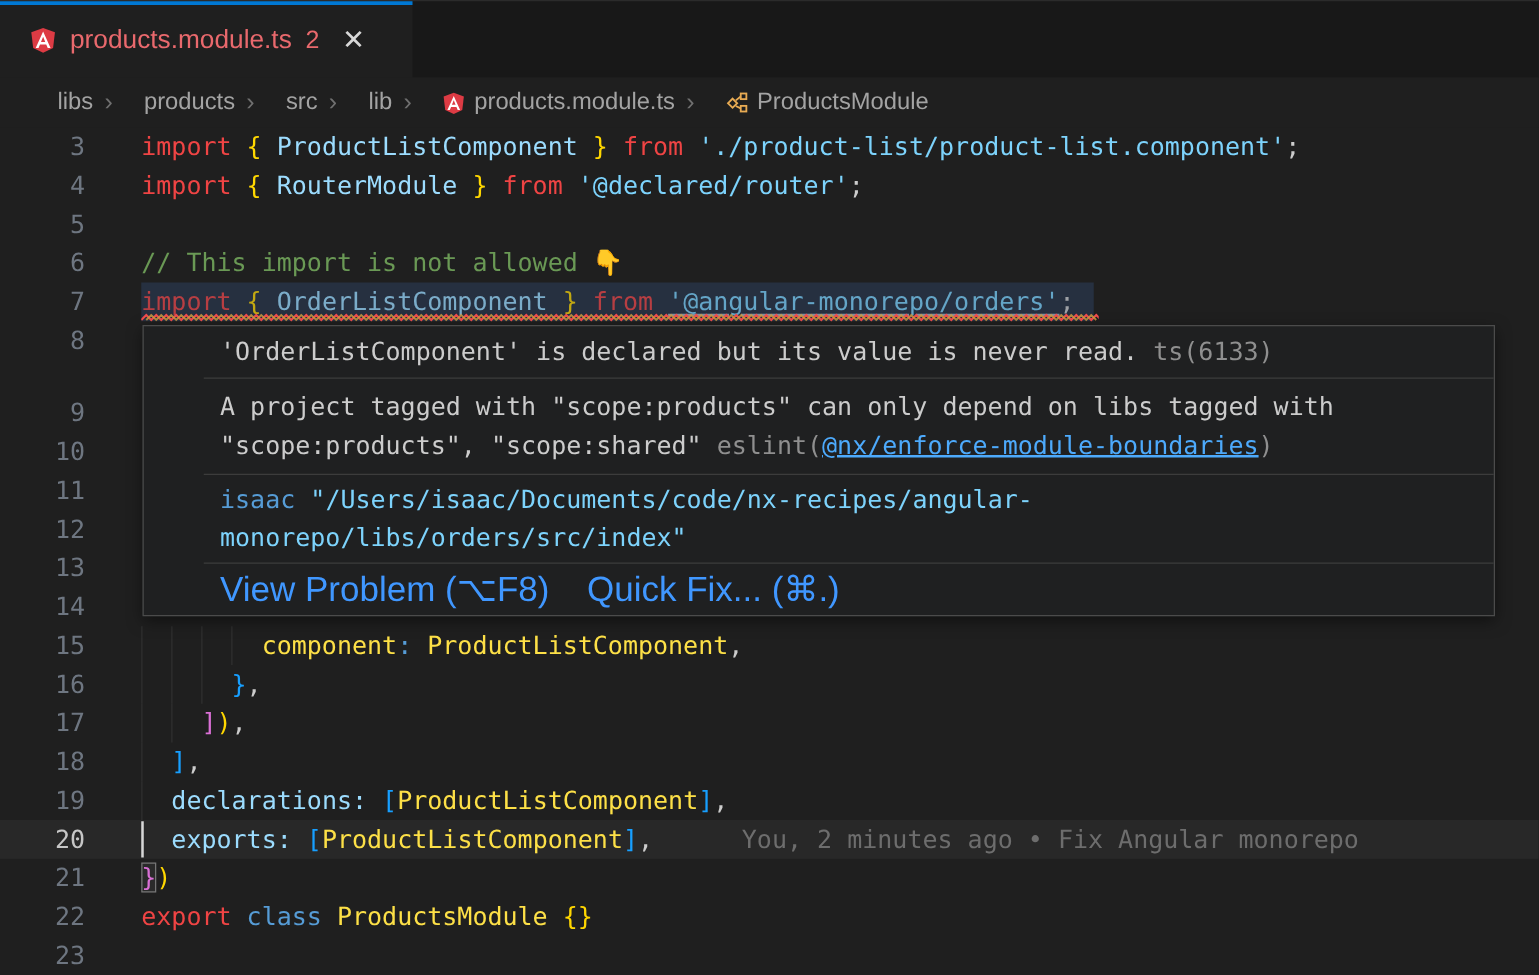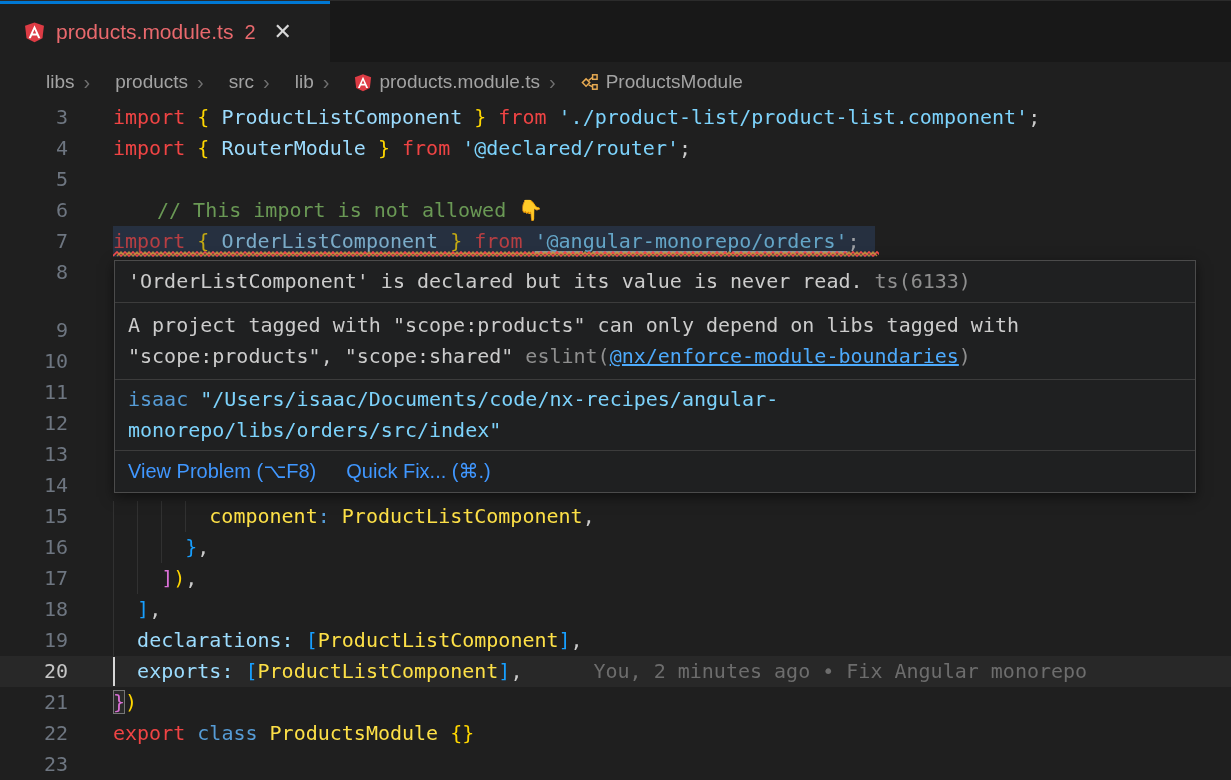--- a/index.html
+++ b/index.html
@@ -29,35 +29,35 @@
   .guide{position:absolute;top:0;width:1px;height:31px;background:#313131;}
   .linehl{position:absolute;left:0;top:0;width:762px;height:31px;background:rgba(56,91,141,.30);z-index:1;}
   .squig{position:absolute;left:0;top:24px;z-index:3;}
   .cursor{position:absolute;left:0;top:1px;width:2px;height:29px;background:#d7d7d7;z-index:4;}
   .current{background:rgba(255,255,255,.045);}
   .current .gutter{color:#c6c6c6;}
   .blame{color:#6d6d6d;margin-left:71px;}
 
   
   .kw{color:#ef4444;} .kb{color:#569CD6;} .vb{color:#9CDCFE;} .ty{color:#fde047;}
-  .st{color:#7dd3fc;} .cm{color:#6A9955;margin-left:44px;} .pn{color:#CCCCCC;}
+  .st{color:#7dd3fc;} .cm{color:#6A9955;} .pn{color:#CCCCCC;}
   .b1{color:#FFD700;} .b2{color:#DA70D6;} .b3{color:#179FFF;}
   .u{text-decoration:underline;text-decoration-color:#a9b6c4;text-underline-offset:3px;}
   .match{outline:1px solid #767676;outline-offset:-1px;background:rgba(120,120,120,.12);}
   .emoji{color:#f0c04a;}
 
   
-  .hover{position:absolute;left:114px;top:260px;width:1082px;background:#1f2021;border:1px solid #4b4b4b;box-sizing:border-box;box-shadow:0 4px 12px rgba(0,0,0,.5);z-index:10;font-family:"DejaVu Sans Mono","Liberation Mono",monospace;font-size:20px;color:#cccccc;}
+  .hover{position:absolute;left:114px;top:260px;width:1082px;background:#1f2021;border:1px solid #4b4b4b;box-sizing:border-box;box-shadow:0 4px 12px rgba(0,0,0,.5);z-index:10;font-family:"DejaVu Sans Mono","Liberation Mono",monospace;font-size:20px;color:#cccccc;padding-left:48px;}
   .hs{padding:5px 13px;line-height:31px;}
   .hs + .hs{border-top:1px solid #3c3c3c;}
   .hs.s2{padding-top:7px;padding-bottom:7px;}
   .hs.s3{padding-top:4px;padding-bottom:4px;}
   .dim2{color:#8f8f8f;}
   .hlink{color:#4daafc;text-decoration:underline;cursor:pointer;}
-  .actions{display:flex;gap:30px;font-family:"Liberation Sans","DejaVu Sans",sans-serif;font-size:20px;}
+  .actions{display:flex;gap:30px;font-family:"Liberation Sans","DejaVu Sans",sans-serif;font-size:28px;}
   .actions a{color:#4097ff;cursor:pointer;text-decoration:none;}
 </style>
 </head>
 <body>
 
 <div class="root">
 
   <div class="tabstrip">
     <div class="tab">
       <span class="tab-accent"></span>

